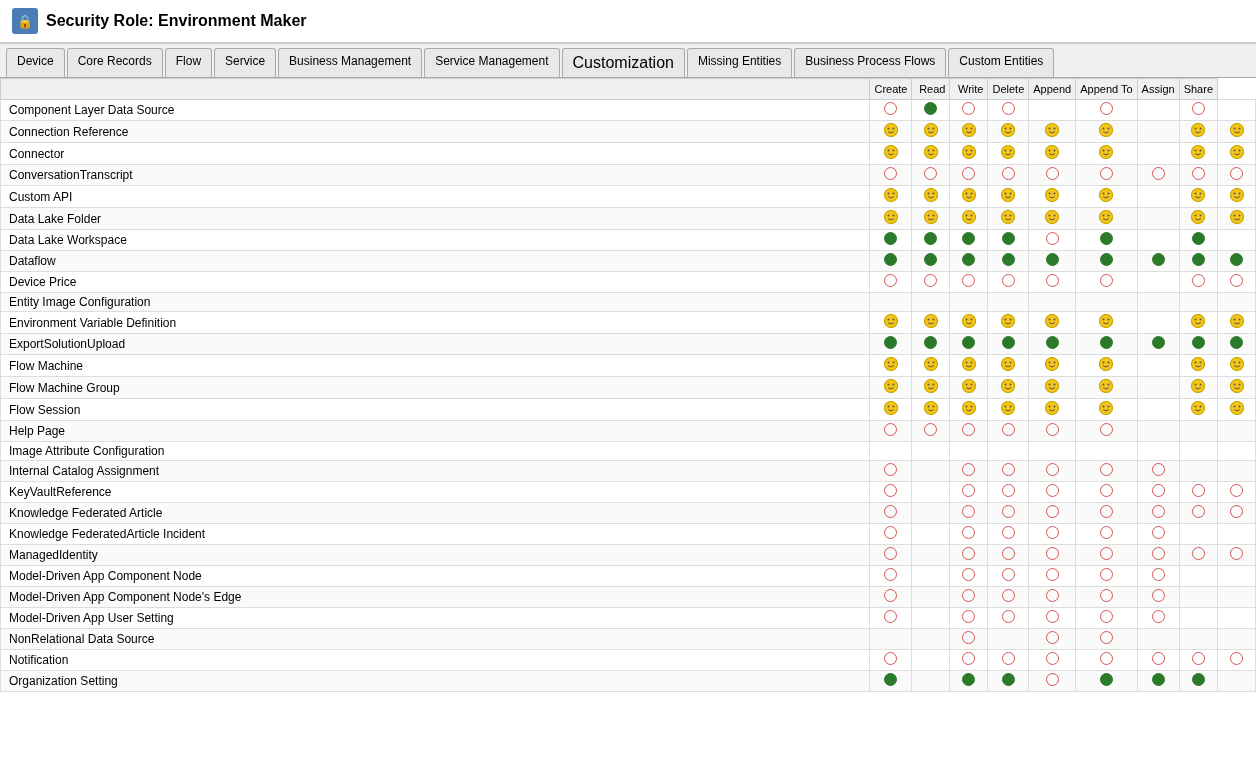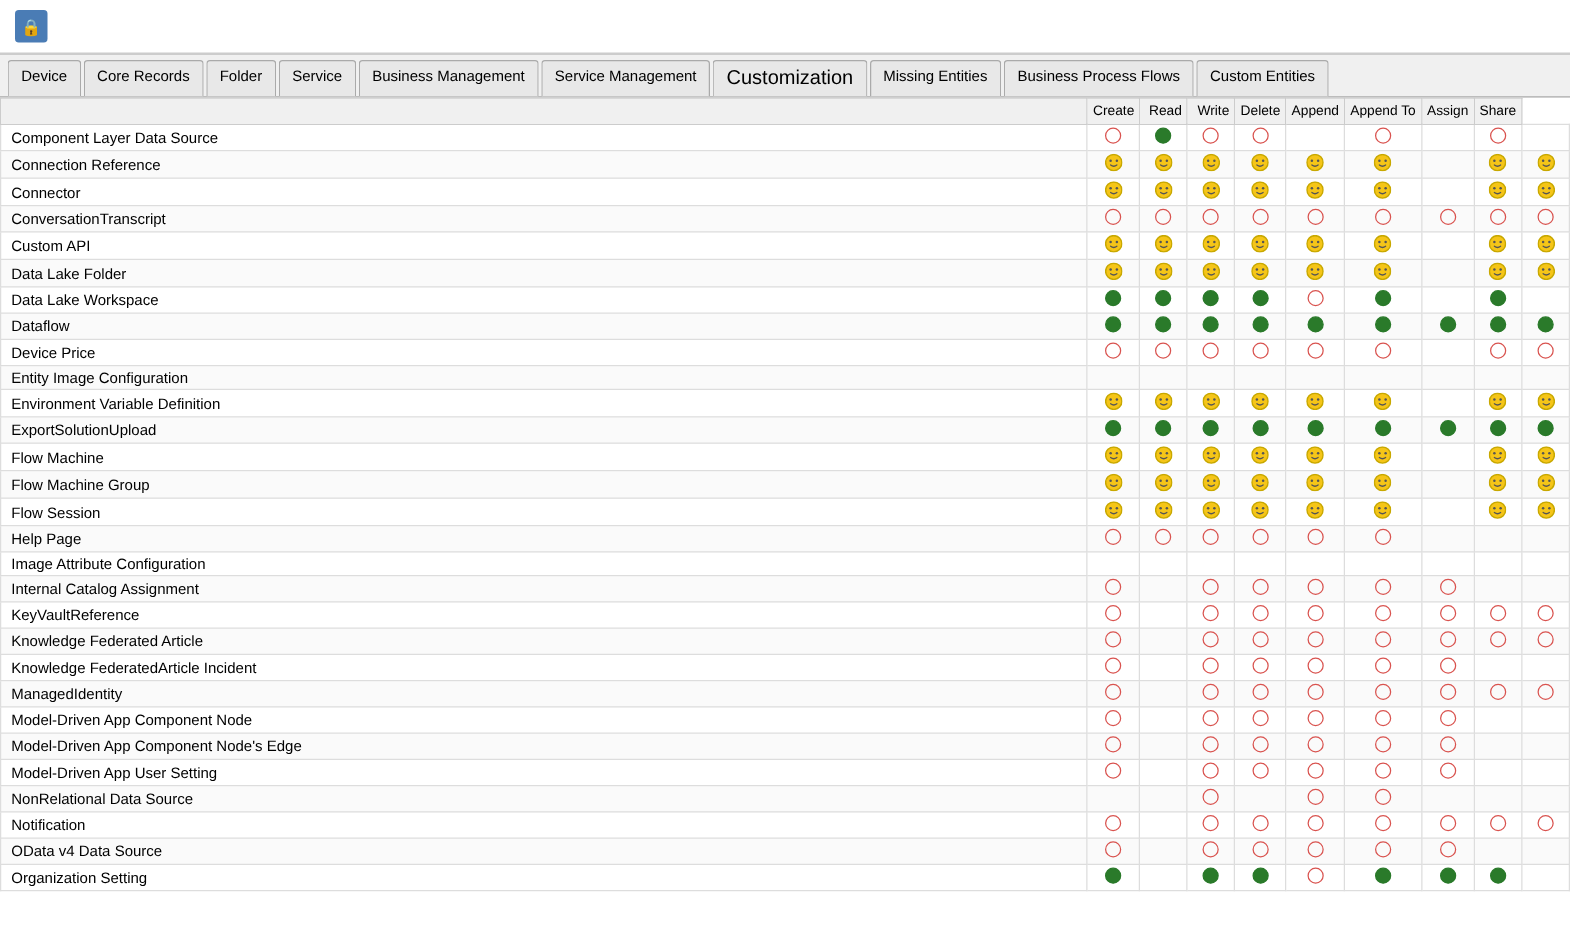--- a/index.html
+++ b/index.html
@@ -27,27 +27,28 @@
       padding: 2px 4px;
       vertical-align: middle;
     }
   </style>
 </head>
 <body>
 
 <div>
   <div style="display:flex; align-items:center; padding: 8px 12px; border-bottom: 2px solid #ccc; background: #fff;">
     <div style="width:26px;height:26px;background:#4a7cb5;border-radius:3px;margin-right:8px;display:flex;align-items:center;justify-content:center;color:white;font-size:13px;">🔒</div>
+    <span style="font-size:16px;font-weight:bold;">Security Role: Environment Maker</span>
   </div>
 </div>
 
 <div style="display:flex;border-bottom:1px solid #aaa;background:#f0f0f0;padding:0 6px;">
 <div style="padding: 5px 10px; border-top: 1px solid rgb(170, 170, 170); border-right: 1px solid rgb(170, 170, 170); border-left: 1px solid rgb(170, 170, 170); border-image: initial; border-bottom: none; margin-right: 2px; margin-top: 4px; background: rgb(232, 232, 232); cursor: pointer; font-size: 12px; border-radius: 3px 3px 0px 0px;">Device</div>
     <div style="padding: 5px 10px; border-top: 1px solid rgb(170, 170, 170); border-right: 1px solid rgb(170, 170, 170); border-left: 1px solid rgb(170, 170, 170); border-image: initial; border-bottom: none; margin-right: 2px; margin-top: 4px; background: rgb(232, 232, 232); cursor: pointer; font-size: 12px; border-radius: 3px 3px 0px 0px;">Core Records</div>
-    <div style="padding: 5px 10px; border-top: 1px solid rgb(170, 170, 170); border-right: 1px solid rgb(170, 170, 170); border-left: 1px solid rgb(170, 170, 170); border-image: initial; border-bottom: none; margin-right: 2px; margin-top: 4px; background: rgb(232, 232, 232); cursor: pointer; font-size: 12px; border-radius: 3px 3px 0px 0px;">Folder</div>
+    <div style="padding: 5px 10px; border-top: 1px solid rgb(170, 170, 170); border-right: 1px solid rgb(170, 170, 170); border-left: 1px solid rgb(170, 170, 170); border-image: initial; border-bottom: none; margin-right: 2px; margin-top: 4px; background: rgb(232, 232, 232); cursor: pointer; font-size: 12px; border-radius: 3px 3px 0px 0px;">Flow</div>
     <div style="padding: 5px 10px; border-top: 1px solid rgb(170, 170, 170); border-right: 1px solid rgb(170, 170, 170); border-left: 1px solid rgb(170, 170, 170); border-image: initial; border-bottom: none; margin-right: 2px; margin-top: 4px; background: rgb(232, 232, 232); cursor: pointer; font-size: 12px; border-radius: 3px 3px 0px 0px;">Service</div>
     <div style="padding: 5px 10px; border-top: 1px solid rgb(170, 170, 170); border-right: 1px solid rgb(170, 170, 170); border-left: 1px solid rgb(170, 170, 170); border-image: initial; border-bottom: none; margin-right: 2px; margin-top: 4px; background: rgb(232, 232, 232); cursor: pointer; font-size: 12px; border-radius: 3px 3px 0px 0px;">Business Management</div>
     <div style="padding: 5px 10px; border-top: 1px solid rgb(170, 170, 170); border-right: 1px solid rgb(170, 170, 170); border-left: 1px solid rgb(170, 170, 170); border-image: initial; border-bottom: none; margin-right: 2px; margin-top: 4px; background: rgb(232, 232, 232); cursor: pointer; font-size: 12px; border-radius: 3px 3px 0px 0px;">Service Management</div>
     <div style="padding: 5px 10px; border-top: 1px solid rgb(170, 170, 170); border-right: 1px solid rgb(170, 170, 170); border-left: 1px solid rgb(170, 170, 170); border-image: initial; border-bottom: none; margin-right: 2px; margin-top: 4px; background: rgb(232, 232, 232); cursor: pointer; font-size: 16px; border-radius: 3px 3px 0px 0px;">Customization</div>
     <div style="padding: 5px 10px; border-top: 1px solid rgb(170, 170, 170); border-right: 1px solid rgb(170, 170, 170); border-left: 1px solid rgb(170, 170, 170); border-image: initial; border-bottom: none; margin-right: 2px; margin-top: 4px; background: rgb(232, 232, 232); cursor: pointer; font-size: 12px; border-radius: 3px 3px 0px 0px;">Missing Entities</div>
     <div style="padding: 5px 10px; border-top: 1px solid rgb(170, 170, 170); border-right: 1px solid rgb(170, 170, 170); border-left: 1px solid rgb(170, 170, 170); border-image: initial; border-bottom: none; margin-right: 2px; margin-top: 4px; background: rgb(232, 232, 232); cursor: pointer; font-size: 12px; border-radius: 3px 3px 0px 0px;">Business Process Flows</div>
     <div style="padding: 5px 10px; border-top: 1px solid rgb(170, 170, 170); border-right: 1px solid rgb(170, 170, 170); border-left: 1px solid rgb(170, 170, 170); border-image: initial; border-bottom: none; margin-right: 2px; margin-top: 4px; background: rgb(232, 232, 232); cursor: pointer; font-size: 12px; border-radius: 3px 3px 0px 0px;">Custom Entities</div>
   </div>
 
 <div style="overflow:auto; height: 660px;">
@@ -703,32 +704,20 @@
           <td style="border: 1px solid rgb(221, 221, 221); padding: 2px; text-align: center; width: 38px;"><span style="display: inline-block; width: 13px; height: 13px; border-radius: 50%; border: 1.5px solid rgb(217, 83, 79); background: transparent;"></span></td>
           <td style="border: 1px solid rgb(221, 221, 221); padding: 2px; text-align: center; width: 38px;"></td>
           <td style="border: 1px solid rgb(221, 221, 221); padding: 2px; text-align: center; width: 38px;"><span style="display: inline-block; width: 13px; height: 13px; border-radius: 50%; border: 1.5px solid rgb(217, 83, 79); background: transparent;"></span></td>
           <td style="border: 1px solid rgb(221, 221, 221); padding: 2px; text-align: center; width: 38px;"><span style="display: inline-block; width: 13px; height: 13px; border-radius: 50%; border: 1.5px solid rgb(217, 83, 79); background: transparent;"></span></td>
           <td style="border: 1px solid rgb(221, 221, 221); padding: 2px; text-align: center; width: 38px;"><span style="display: inline-block; width: 13px; height: 13px; border-radius: 50%; border: 1.5px solid rgb(217, 83, 79); background: transparent;"></span></td>
           <td style="border: 1px solid rgb(221, 221, 221); padding: 2px; text-align: center; width: 38px;"><span style="display: inline-block; width: 13px; height: 13px; border-radius: 50%; border: 1.5px solid rgb(217, 83, 79); background: transparent;"></span></td>
           <td style="border: 1px solid rgb(221, 221, 221); padding: 2px; text-align: center; width: 38px;"><span style="display: inline-block; width: 13px; height: 13px; border-radius: 50%; border: 1.5px solid rgb(217, 83, 79); background: transparent;"></span></td>
           <td style="border: 1px solid rgb(221, 221, 221); padding: 2px; text-align: center; width: 38px;"><span style="display: inline-block; width: 13px; height: 13px; border-radius: 50%; border: 1.5px solid rgb(217, 83, 79); background: transparent;"></span></td>
           <td style="border: 1px solid rgb(221, 221, 221); padding: 2px; text-align: center; width: 38px;"><span style="display: inline-block; width: 13px; height: 13px; border-radius: 50%; border: 1.5px solid rgb(217, 83, 79); background: transparent;"></span></td>
         </tr>
-        <tr style="background: rgb(250, 250, 250);">
-          <td style="border: 1px solid rgb(221, 221, 221); padding: 2px 8px; text-align: left; min-width: 280px; white-space: nowrap;">OData v4 Data Source</td>
-          <td style="border: 1px solid rgb(221, 221, 221); padding: 2px; text-align: center; width: 38px;"><span style="display: inline-block; width: 13px; height: 13px; border-radius: 50%; border: 1.5px solid rgb(217, 83, 79); background: transparent;"></span></td>
-          <td style="border: 1px solid rgb(221, 221, 221); padding: 2px; text-align: center; width: 38px;"></td>
-          <td style="border: 1px solid rgb(221, 221, 221); padding: 2px; text-align: center; width: 38px;"><span style="display: inline-block; width: 13px; height: 13px; border-radius: 50%; border: 1.5px solid rgb(217, 83, 79); background: transparent;"></span></td>
-          <td style="border: 1px solid rgb(221, 221, 221); padding: 2px; text-align: center; width: 38px;"><span style="display: inline-block; width: 13px; height: 13px; border-radius: 50%; border: 1.5px solid rgb(217, 83, 79); background: transparent;"></span></td>
-          <td style="border: 1px solid rgb(221, 221, 221); padding: 2px; text-align: center; width: 38px;"><span style="display: inline-block; width: 13px; height: 13px; border-radius: 50%; border: 1.5px solid rgb(217, 83, 79); background: transparent;"></span></td>
-          <td style="border: 1px solid rgb(221, 221, 221); padding: 2px; text-align: center; width: 38px;"><span style="display: inline-block; width: 13px; height: 13px; border-radius: 50%; border: 1.5px solid rgb(217, 83, 79); background: transparent;"></span></td>
-          <td style="border: 1px solid rgb(221, 221, 221); padding: 2px; text-align: center; width: 38px;"><span style="display: inline-block; width: 13px; height: 13px; border-radius: 50%; border: 1.5px solid rgb(217, 83, 79); background: transparent;"></span></td>
-          <td style="border: 1px solid rgb(221, 221, 221); padding: 2px; text-align: center; width: 38px;"></td>
-          <td style="border: 1px solid rgb(221, 221, 221); padding: 2px; text-align: center; width: 38px;"></td>
-        </tr>
         <tr>
           <td style="border: 1px solid rgb(221, 221, 221); padding: 2px 8px; text-align: left; min-width: 280px; white-space: nowrap;">Organization Setting</td>
           <td style="border: 1px solid rgb(221, 221, 221); padding: 2px; text-align: center; width: 38px;"><span style="display: inline-block; width: 13px; height: 13px; border-radius: 50%; border: 1.5px solid rgb(42, 122, 42); background: rgb(42, 122, 42);"></span></td>
           <td style="border: 1px solid rgb(221, 221, 221); padding: 2px; text-align: center; width: 38px;"></td>
           <td style="border: 1px solid rgb(221, 221, 221); padding: 2px; text-align: center; width: 38px;"><span style="display: inline-block; width: 13px; height: 13px; border-radius: 50%; border: 1.5px solid rgb(42, 122, 42); background: rgb(42, 122, 42);"></span></td>
           <td style="border: 1px solid rgb(221, 221, 221); padding: 2px; text-align: center; width: 38px;"><span style="display: inline-block; width: 13px; height: 13px; border-radius: 50%; border: 1.5px solid rgb(42, 122, 42); background: rgb(42, 122, 42);"></span></td>
           <td style="border: 1px solid rgb(221, 221, 221); padding: 2px; text-align: center; width: 38px;"><span style="display: inline-block; width: 13px; height: 13px; border-radius: 50%; border: 1.5px solid rgb(217, 83, 79); background: transparent;"></span></td>
           <td style="border: 1px solid rgb(221, 221, 221); padding: 2px; text-align: center; width: 38px;"><span style="display: inline-block; width: 13px; height: 13px; border-radius: 50%; border: 1.5px solid rgb(42, 122, 42); background: rgb(42, 122, 42);"></span></td>
           <td style="border: 1px solid rgb(221, 221, 221); padding: 2px; text-align: center; width: 38px;"><span style="display: inline-block; width: 13px; height: 13px; border-radius: 50%; border: 1.5px solid rgb(42, 122, 42); background: rgb(42, 122, 42);"></span></td>
           <td style="border: 1px solid rgb(221, 221, 221); padding: 2px; text-align: center; width: 38px;"><span style="display: inline-block; width: 13px; height: 13px; border-radius: 50%; border: 1.5px solid rgb(42, 122, 42); background: rgb(42, 122, 42);"></span></td>

